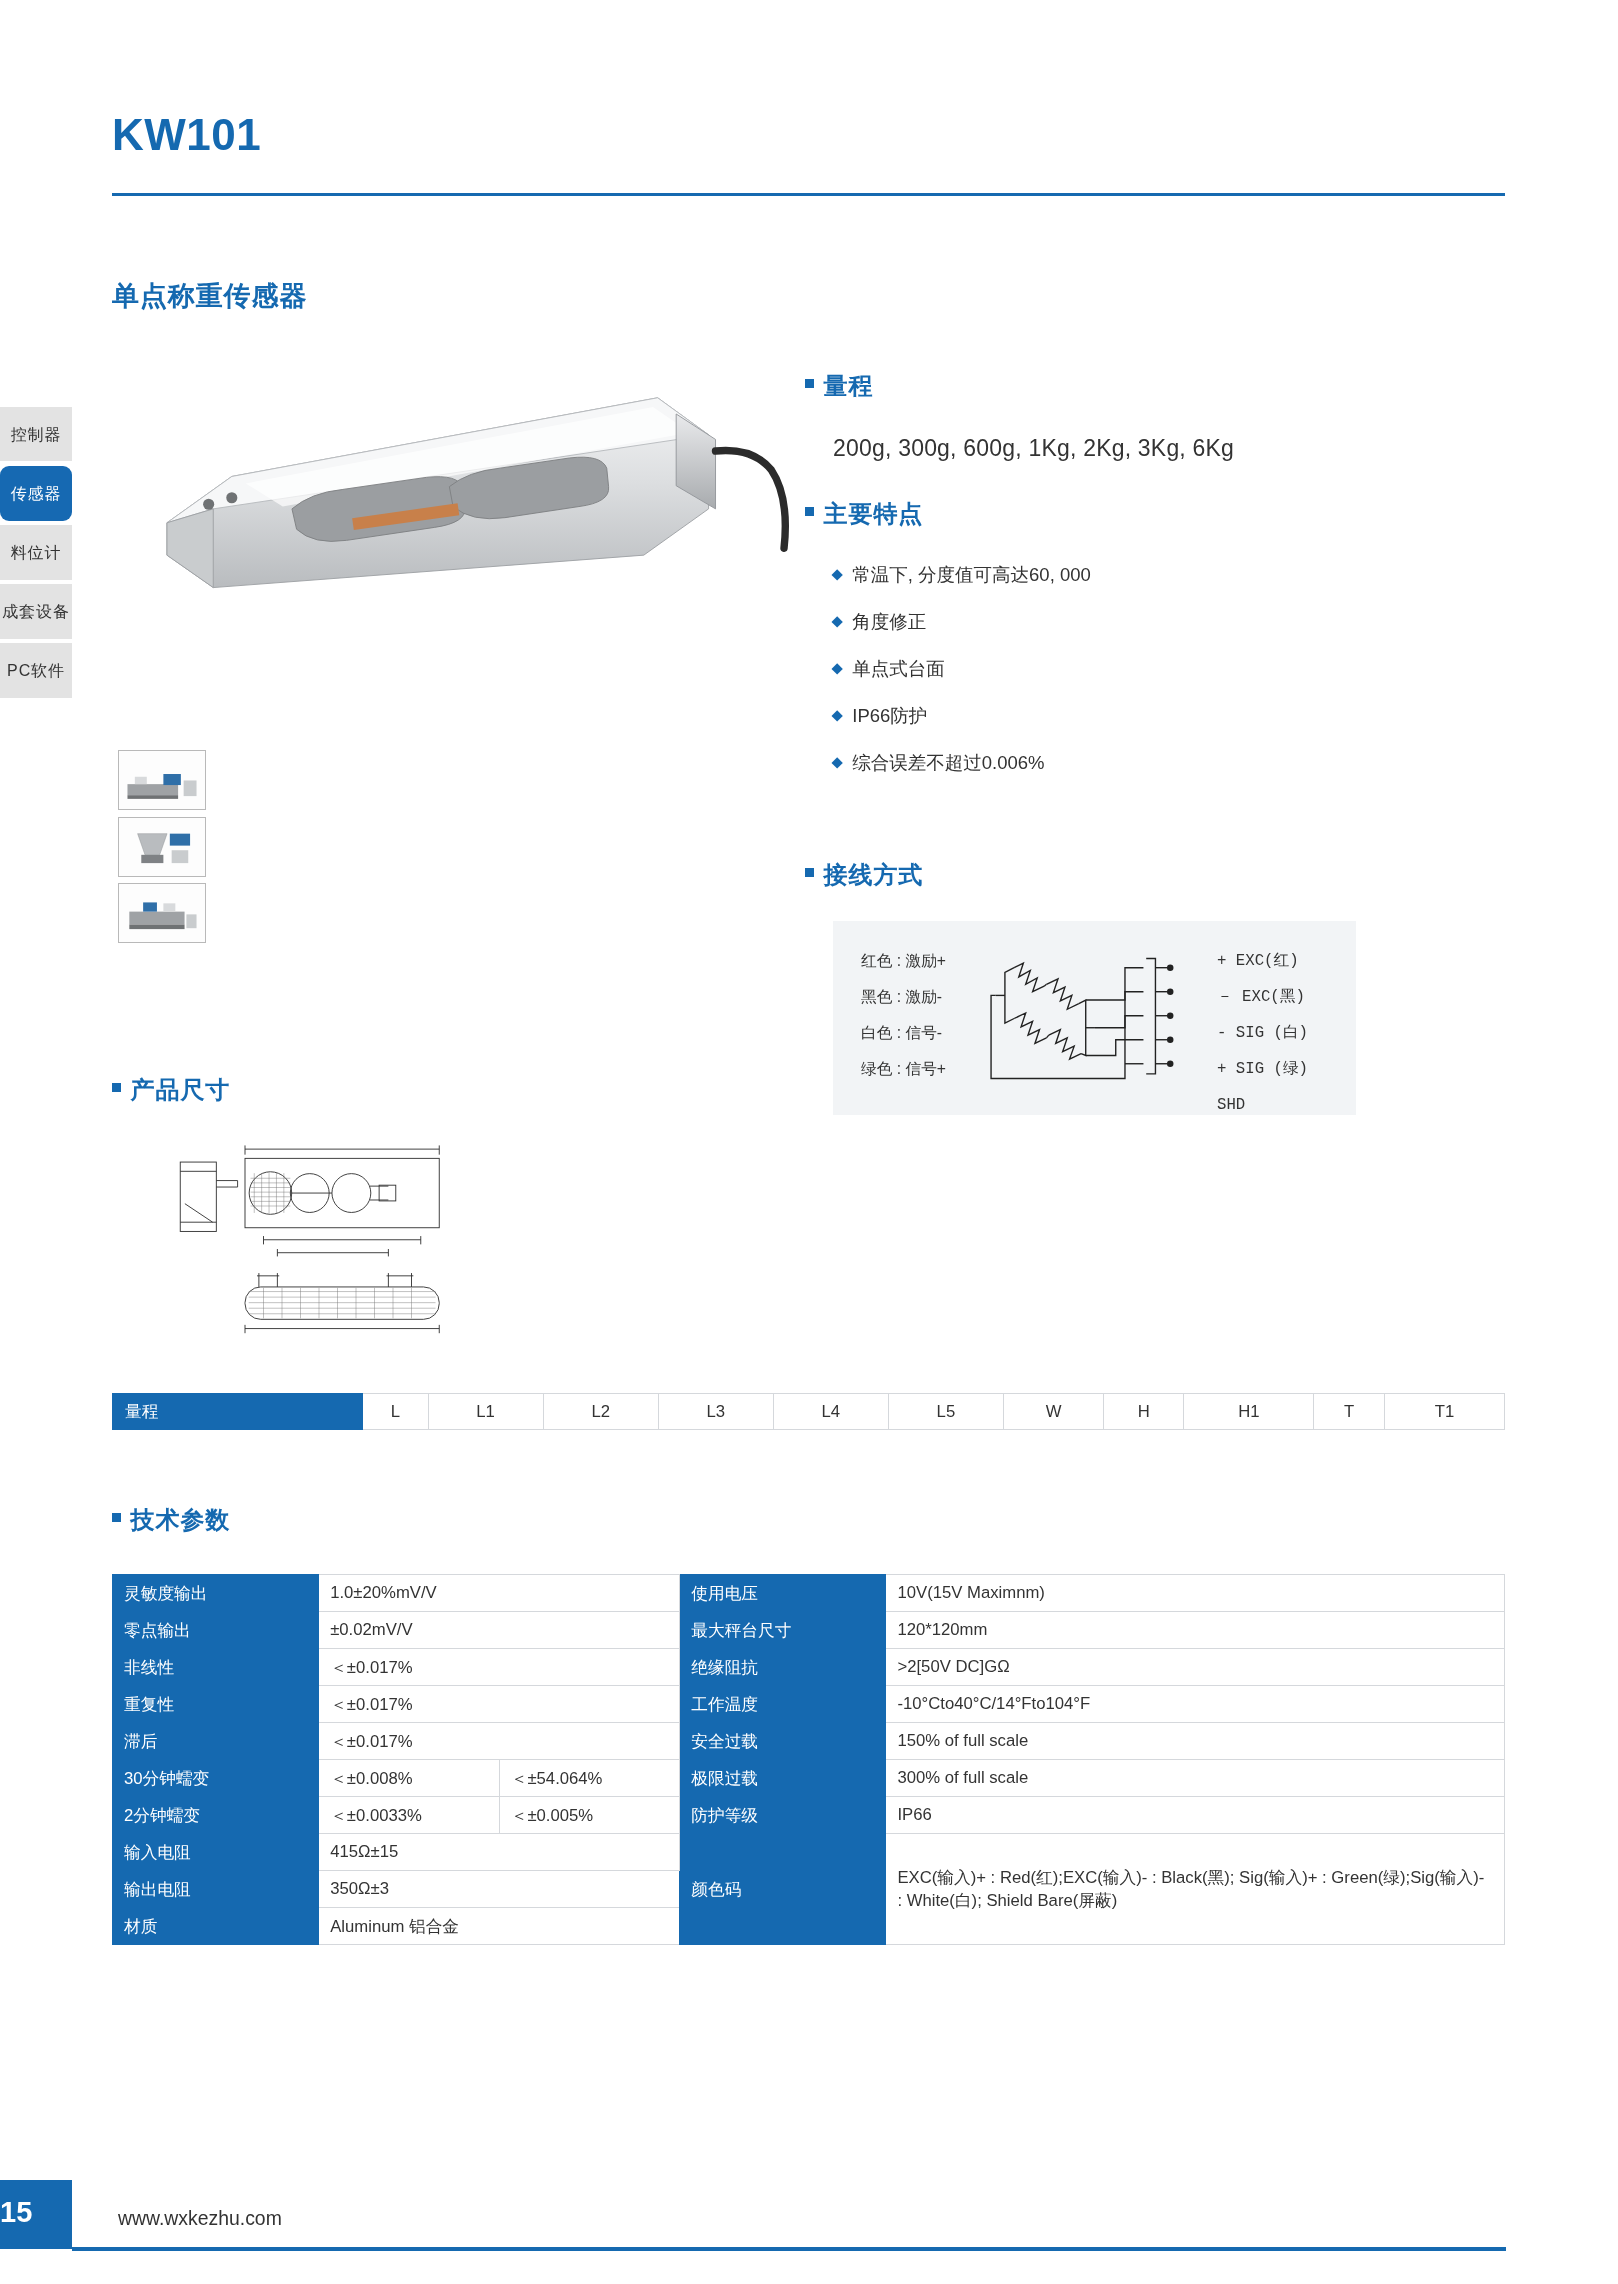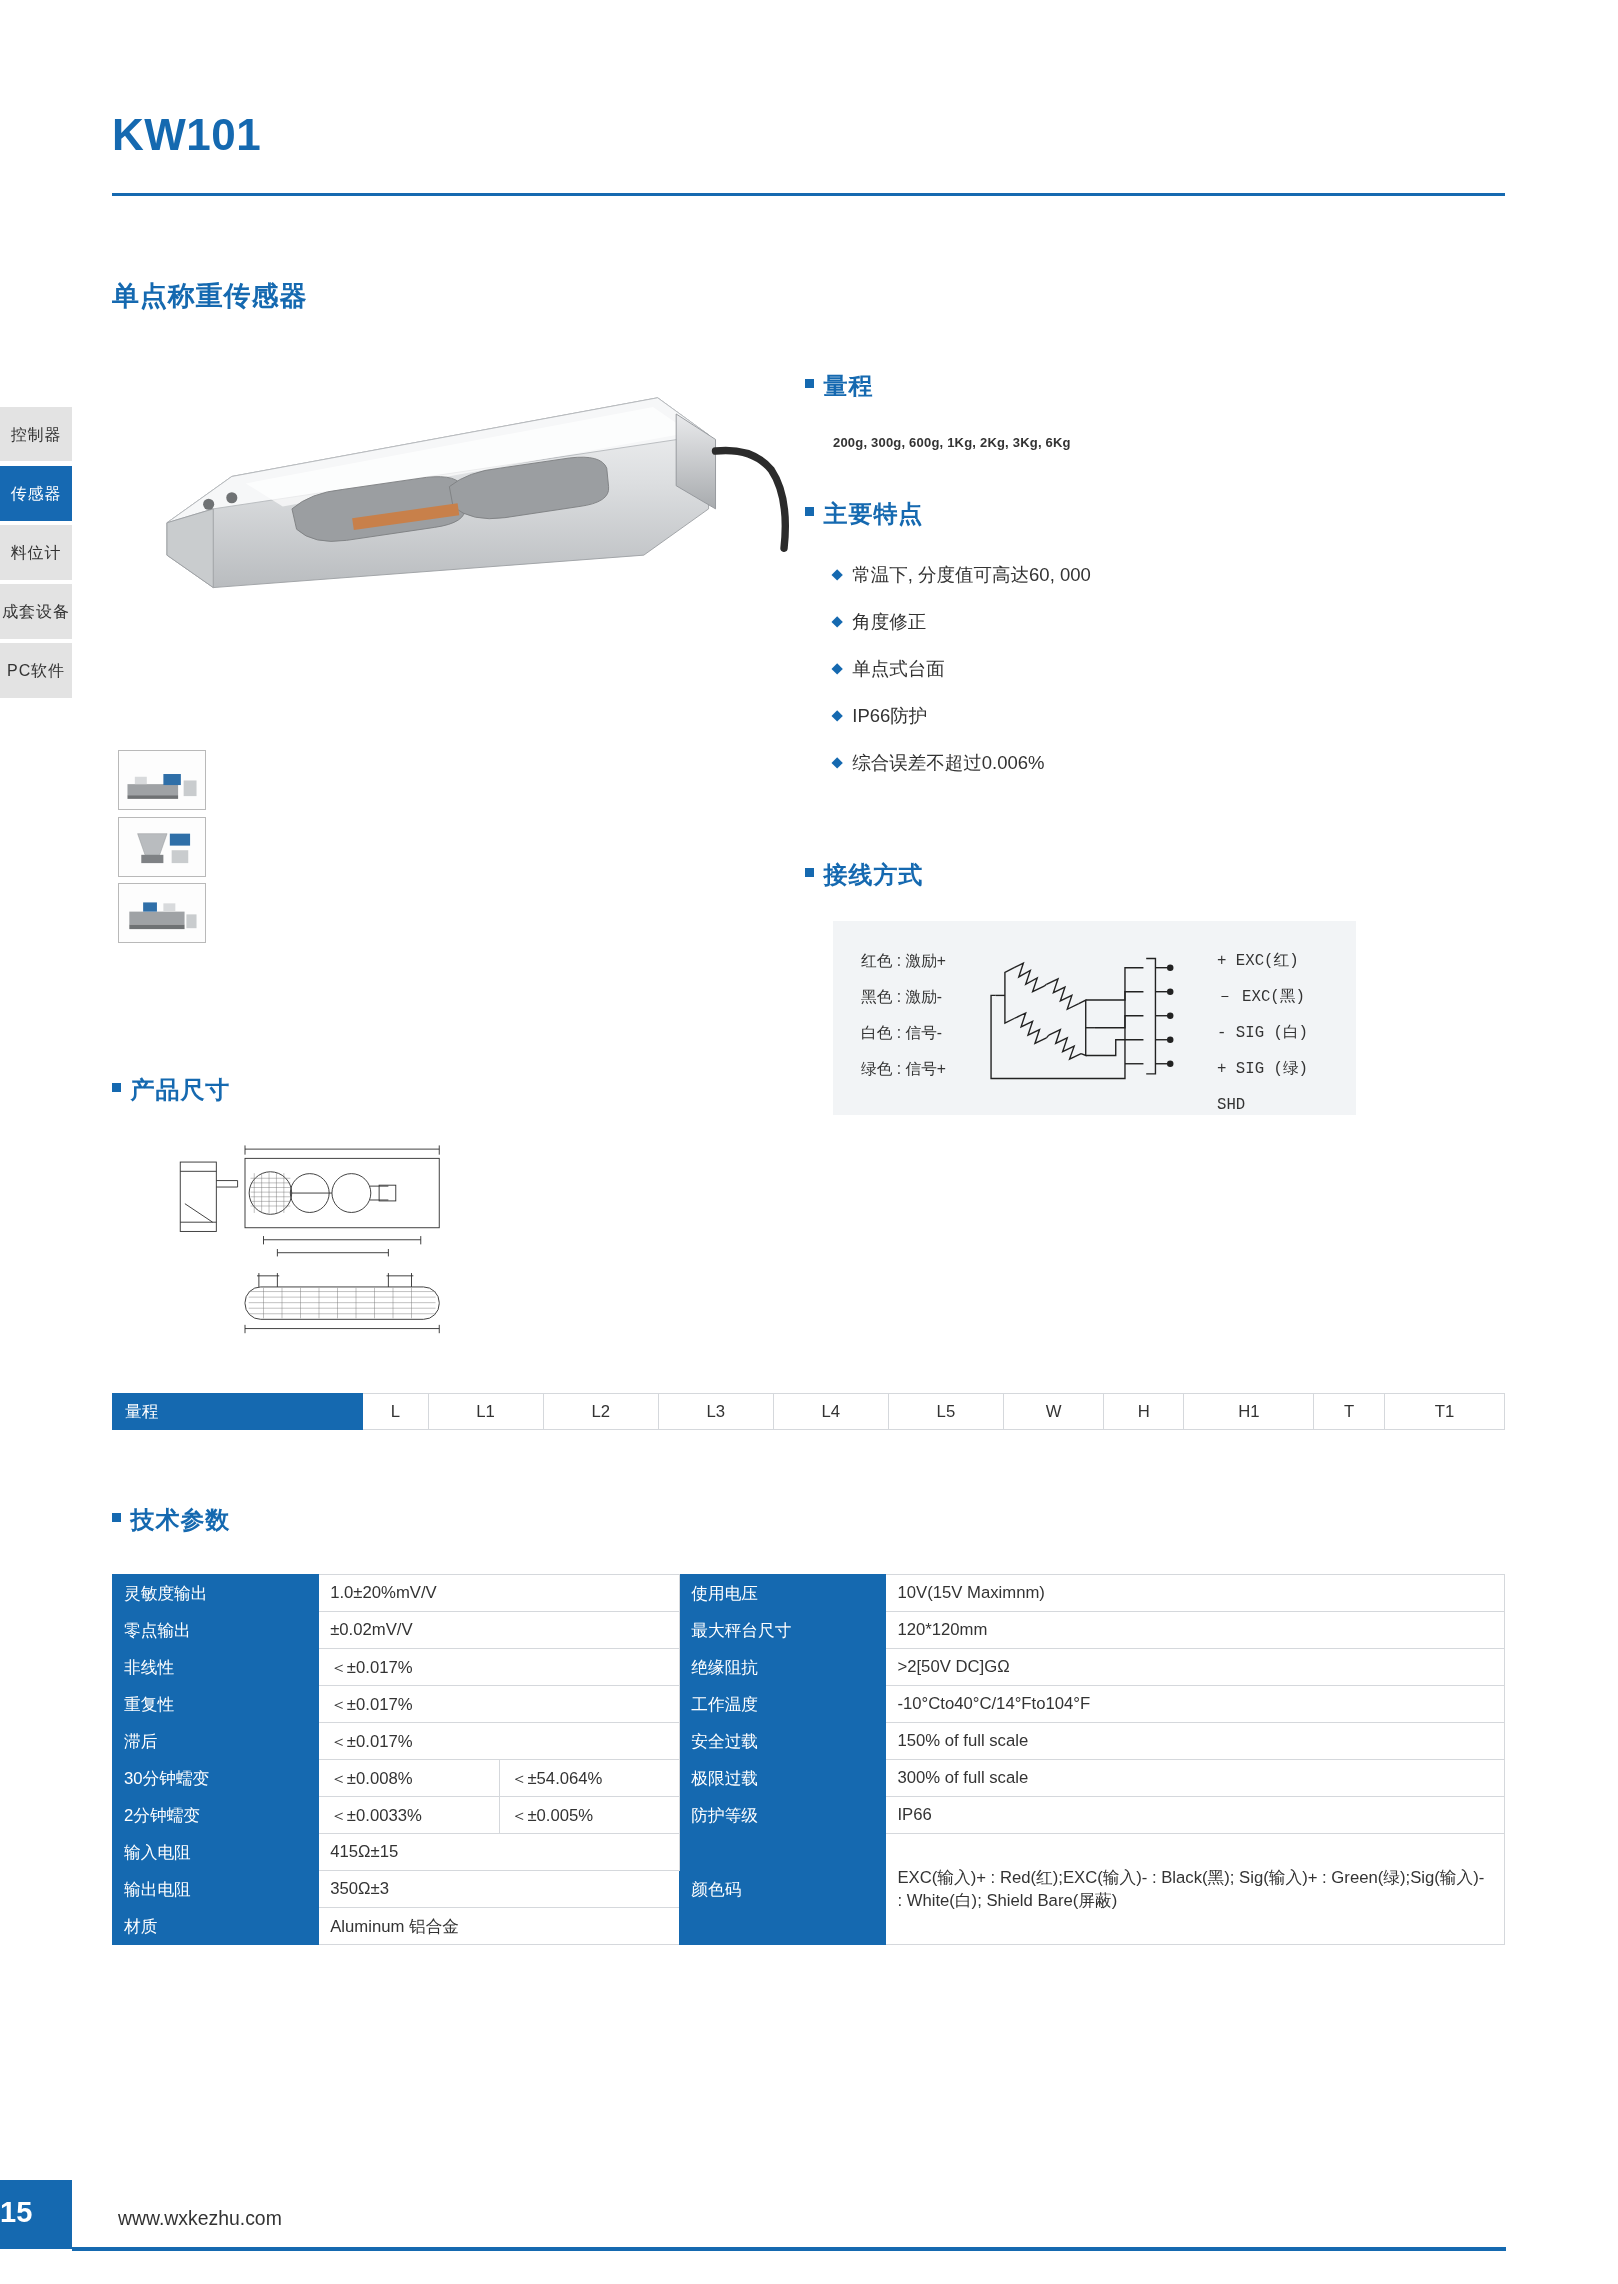--- a/index.html
+++ b/index.html
@@ -27,20 +27,21 @@
     line-height: 1.32;
     text-align: center;
     letter-spacing: 0.9px;
     padding: 16.7px 0;
     margin-bottom: 4.6px;
     font-weight: normal;
   }
   .side-tab.active {
     background: #1669b2;
     color: #ffffff;
+    border-radius: 9px;
   }
   .side-tab .ch { display: block; }
   
   .page-title {
     position: absolute;
     left: 112px;
     top: 110px;
     font-size: 44px;
     font-weight: bold;
     color: #1569b0;
@@ -98,24 +99,23 @@
   .sec-head .sq {
     display: inline-block;
     width: 9.3px;
     height: 9.3px;
     background: #1569b0;
     margin-right: 9.3px;
     vertical-align: 5.6px;
   }
   .body-text {
     position: absolute;
-    font-size: 13px;
+    font-size: 23px;
     color: #333333;
     letter-spacing: 0.2px;
-    font-weight: bold;
   }
   .feat-list {
     position: absolute;
     left: 833px;
     top: 562px;
   }
   .feat {
     font-size: 18.5px;
     color: #333333;
     margin-bottom: 22px;

